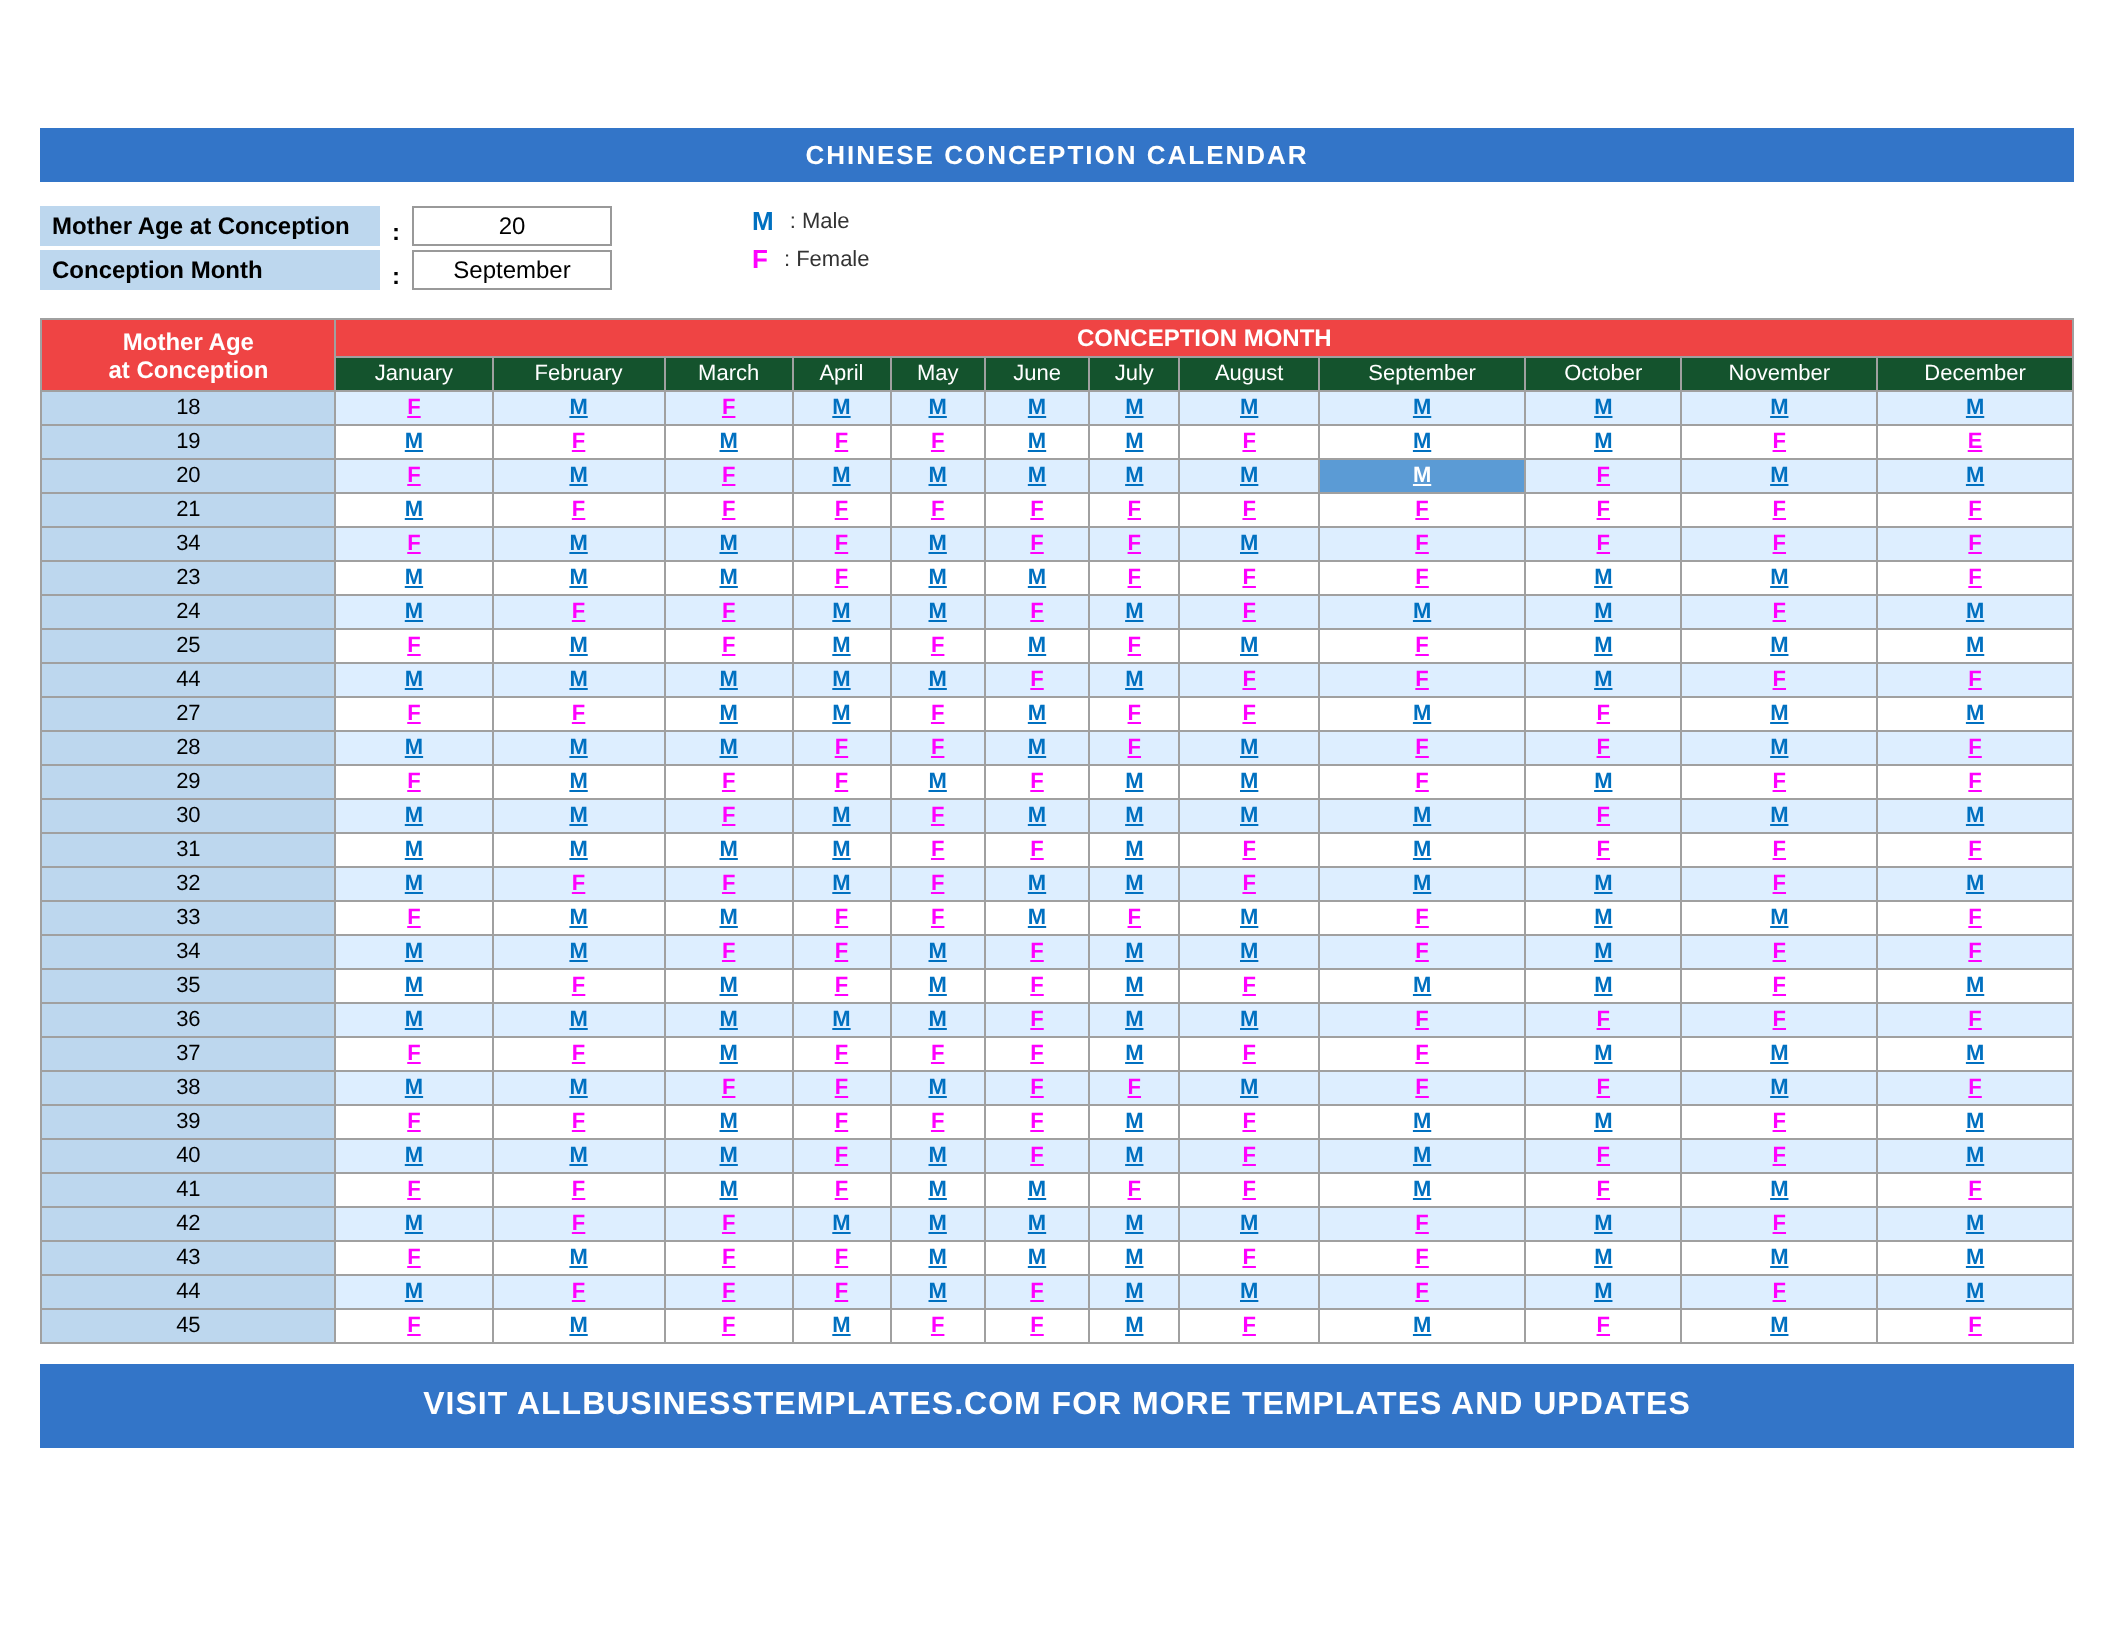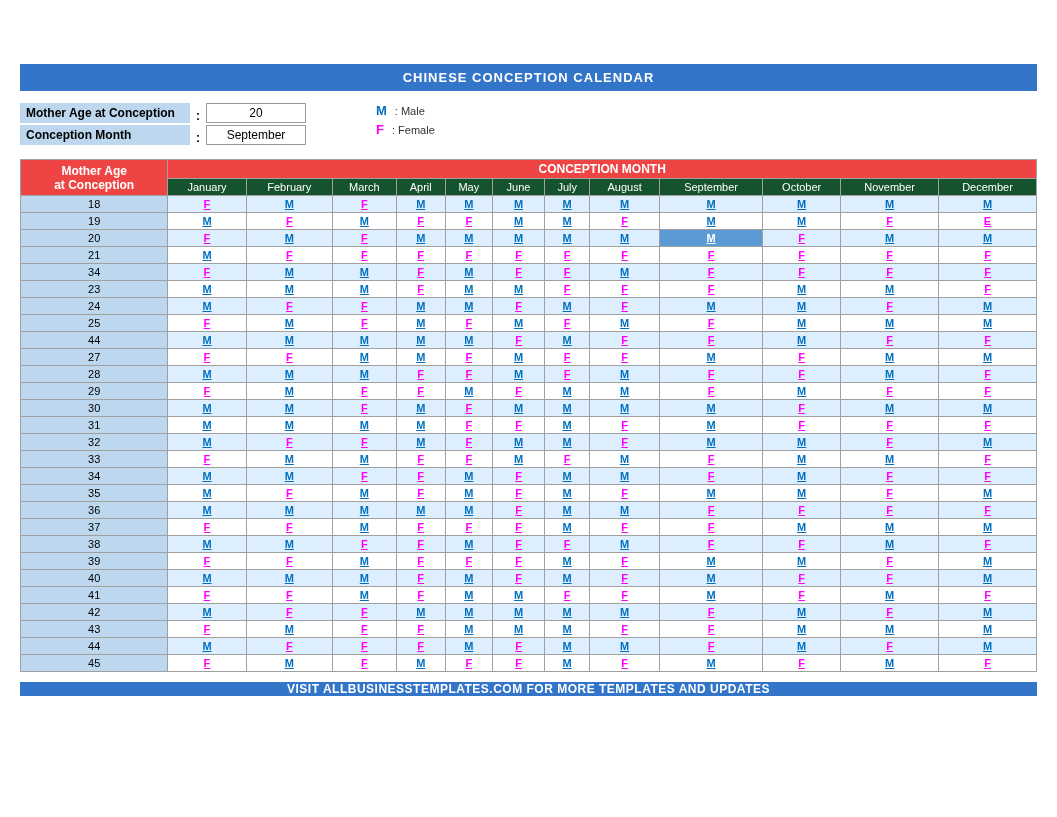--- a/index.html
+++ b/index.html
@@ -111,22 +111,22 @@
     .row-even { background: #DDEEFF; }
     .row-odd { background: #FFFFFF; }
     .highlight-cell { background: #5B9BD5 !important; color: white !important; }
     .highlight-cell span { color: white !important; }
 
     .footer-bar {
       background: #3375C8;
       color: white;
       text-align: center;
       font-weight: bold;
-      font-size: 12px;
-      padding: 0;
+      font-size: 16px;
+      padding: 12px;
       margin-top: 10px;
       letter-spacing: 0.5px;
     }
   </style>
 </head>
 <body>
 
 <div class="title-bar">
   <span>CHINESE CONCEPTION CALENDAR</span>
 </div>

